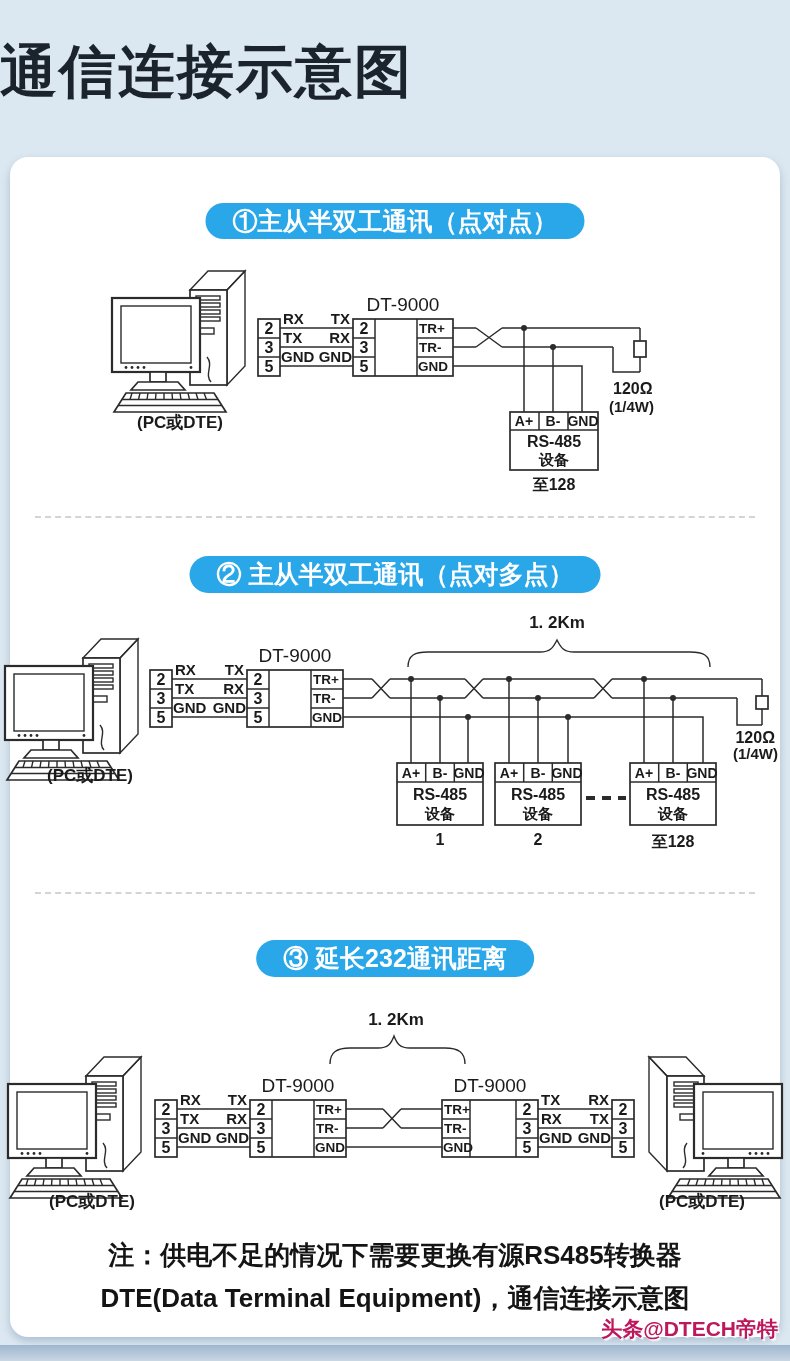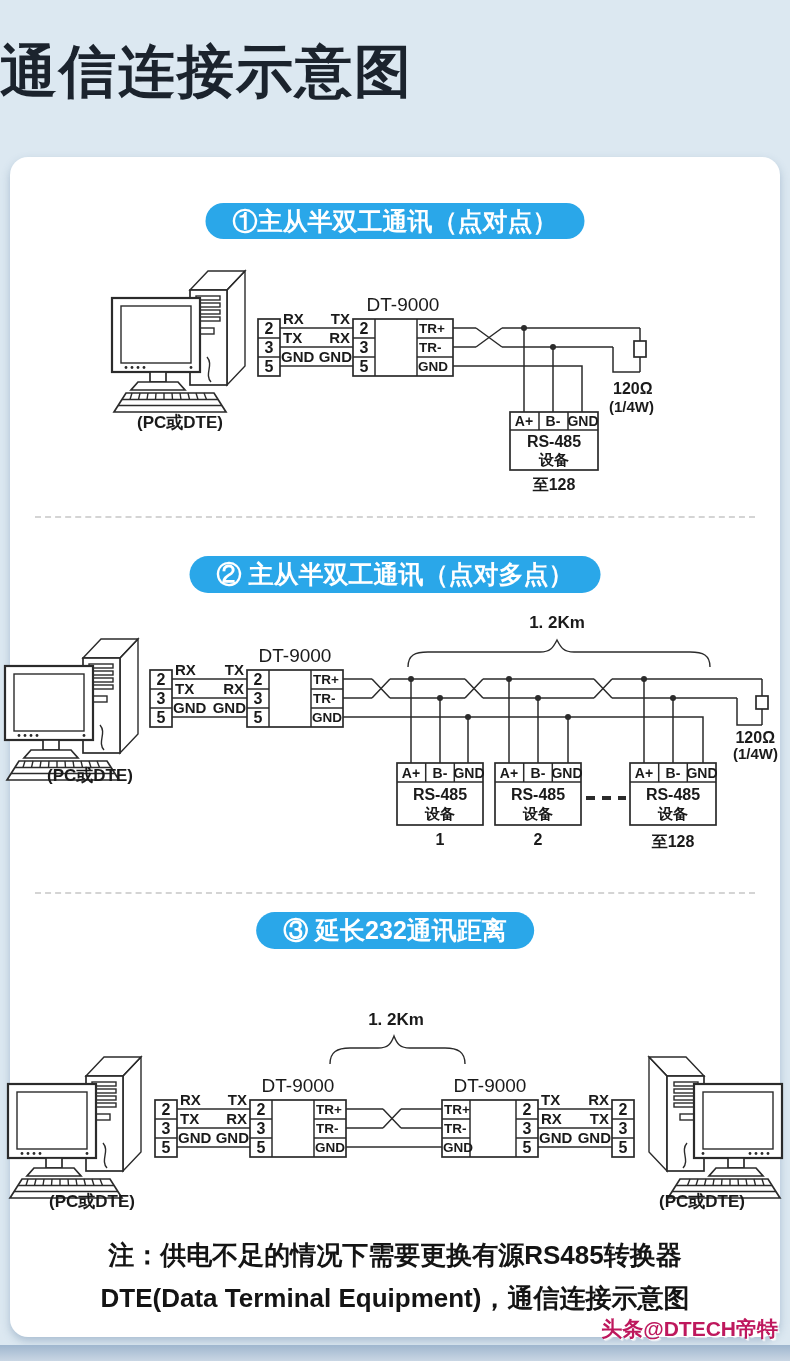--- a/index.html
+++ b/index.html
@@ -7,21 +7,21 @@
         font-family:"Liberation Sans",sans-serif;overflow:hidden;}
   .page-title{position:absolute;top:34px;left:0;width:790px;
         font-size:57px;font-weight:bold;color:#1b232d;letter-spacing:2px;}
   .card{position:absolute;left:10px;top:157px;width:770px;height:1180px;background:var(--card,#fff);
         border-radius:18px;box-shadow:0 4px 9px rgba(110,140,170,.45);}
   .badge{position:absolute;left:50%;transform:translateX(-50%);background:var(--badge,#2aa7e9);
         color:#fff;font-weight:bold;font-size:25px;border-radius:19px;padding:0 27px;
         white-space:nowrap;line-height:36px;height:36px;}
   .badge-1{top:203px;}
   .badge-2{top:556px;line-height:37px;height:37px;}
-  .badge-3{top:912px;line-height:37px;height:37px;}
+  .badge-3{top:940px;line-height:37px;height:37px;}
   .divider{position:absolute;left:35px;width:720px;border-top:2px dashed #d4d4d4;height:0;}
   .divider-1{top:516px;}
   .divider-2{top:892px;}
   .diagram{position:absolute;left:0;width:790px;display:block;}
   .note{position:absolute;top:1234px;left:0;width:790px;text-align:center;
         font-weight:bold;color:#141414;font-size:26px;line-height:43px;}
   .watermark{position:absolute;top:1315px;right:12px;font-size:21px;font-weight:bold;
         color:#be185d;text-shadow:1px 1px 0 #ffffff,2px 2px 1px rgba(255,255,255,.7);}
   .bottom-strip{position:absolute;top:1345px;left:0;width:790px;height:16px;
         background:linear-gradient(180deg,#9fb6ce,#c9d6e4);}

